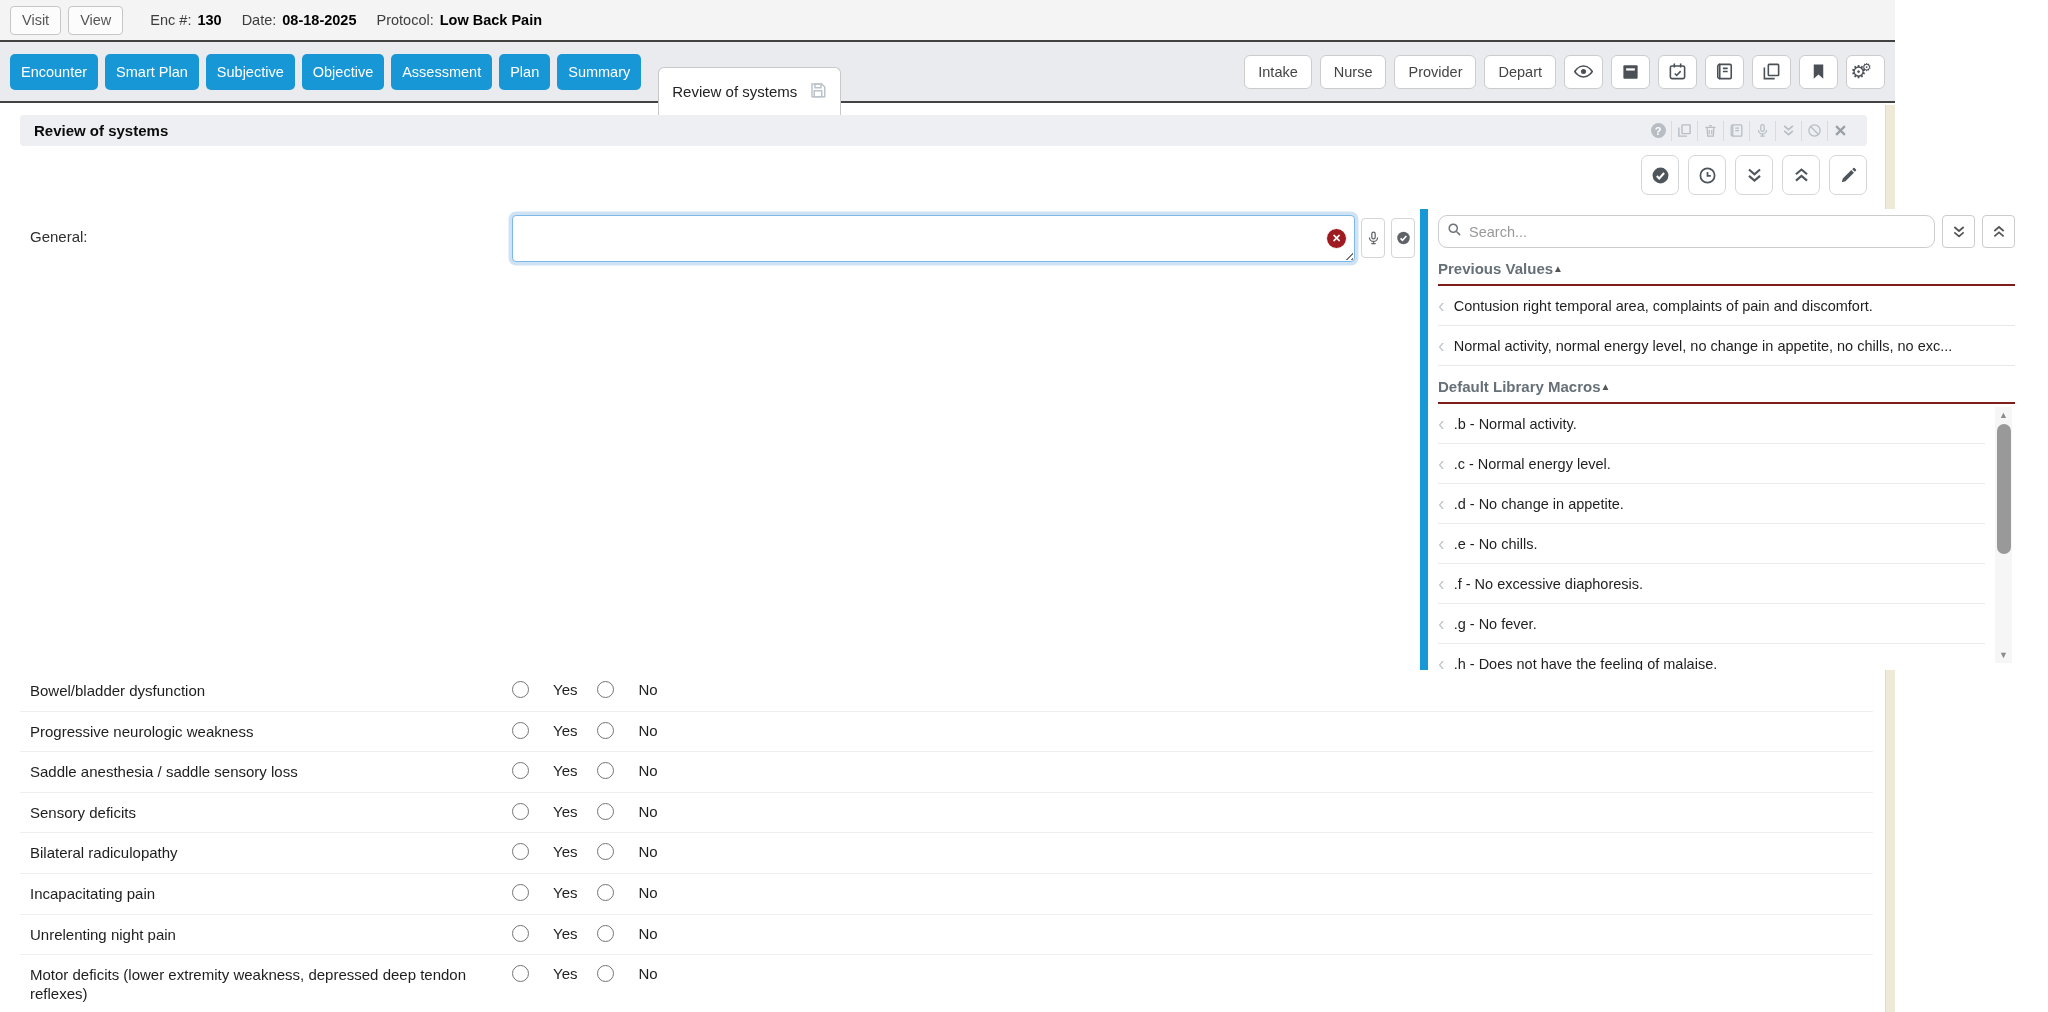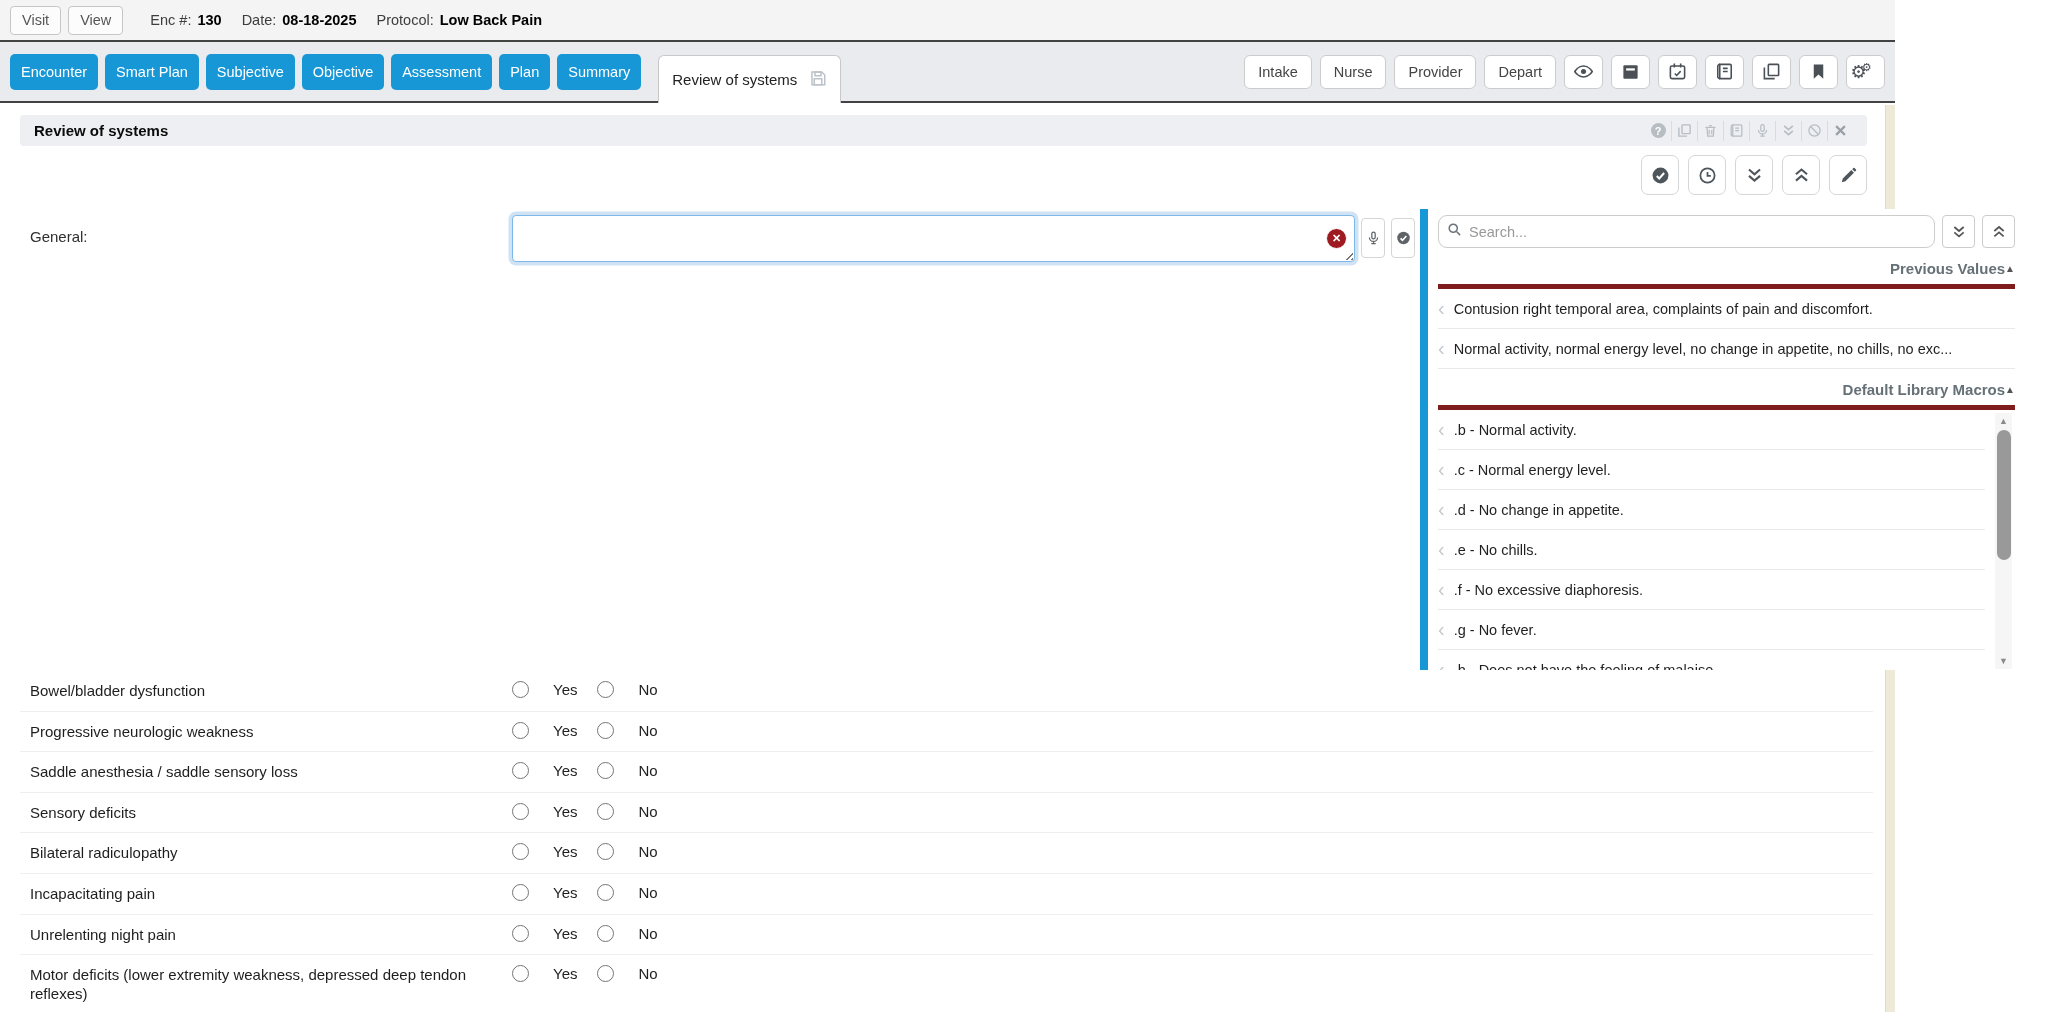--- a/index.html
+++ b/index.html
@@ -11,21 +11,21 @@
   .topbar { position:absolute; left:0; top:0; width:100%; height:42px; background:#f4f4f5;
     border-bottom:2px solid #424242; display:flex; align-items:center; padding:0 10px; }
   .tb-btn { height:29px; padding:0 11px; background:#fcfcfc; border:1px solid #c6c6c6;
     border-radius:4px; color:#555; font-size:14.5px; display:flex; align-items:center; margin-right:7px; cursor:pointer; }
   .meta { display:flex; align-items:center; margin-left:20px; font-size:14.5px; }
   .meta .lbl { color:#3d3d3d; }
   .meta .val { color:#000; font-weight:700; margin-left:6px; }
 
   
   .toolbar { position:absolute; left:0; top:42px; width:100%; height:61px; background:#e9ebef;
-    border-bottom:2px solid #424242; display:flex; align-items:center; padding:0 10px;text-align:center; }
+    border-bottom:2px solid #424242; display:flex; align-items:center; padding:12px 10px;text-align:center; }
   .tab-btn { background:#1897d6; color:#fff; border-radius:5px; height:36px; padding:0 11px;
     font-size:14.5px; display:flex; align-items:center; margin-right:7px; cursor:pointer; white-space:nowrap; }
   .active-tab { align-self:flex-start; margin-top:13px; margin-left:10px; height:48px; background:#fff;
     border:1px solid #c8c8c8; border-bottom:none; border-radius:6px 6px 0 0; display:flex; align-items:center;
     padding:0 13px; gap:12px; z-index:3; font-size:15px; color:#222; position:relative; white-space:nowrap; }
   .active-tab svg { width:18px; height:18px; color:#bcc2c9; }
   .toolbar-right { margin-left:auto; display:flex; align-items:center; gap:8px; }
   .phase-btn { height:34px; padding:0 13px; background:#fff; border:1px solid #ccc; border-radius:6px;
     color:#444; font-size:14.5px; display:flex; align-items:center; cursor:pointer; }
   .icon-btn { width:39px; height:34px; background:#fff; border:1px solid #ccc; border-radius:6px;
@@ -76,22 +76,22 @@
     border-left:8px solid #1897d6; padding:6px 0 0 10px; overflow:hidden; }
   .sb-search-row { display:flex; gap:7px; height:33px; margin-right:6px; }
   .search-box { flex:1; position:relative; border:1px solid #ccc; border-radius:9px; display:flex;
     align-items:center; padding:0 8px; gap:7px; color:#6e747a; background:#fff; }
   .search-box svg { width:15px; height:15px; flex:none; }
   .search-box input { border:none; outline:none; flex:1; font-size:14.5px; font-family:"Liberation Sans",sans-serif; color:#333; }
   .search-box input::placeholder { color:#999; }
   .sb-btn { width:33px; border:1px solid #ccc; border-radius:4px; background:#fff; color:#555;
     display:flex; align-items:center; justify-content:center; cursor:pointer; }
   .sb-btn svg { width:16px; height:16px; }
-  .sb-header { display:flex; align-items:center; justify-content:flex-end; margin-top:12px; margin-right:6px;
-    padding-bottom:7px; border-bottom:5px solid #7f1d1d; color:#667077; font-weight:700; font-size:15px; }
+  .sb-header { display:flex; align-items:center; justify-content:flex-start; margin-top:12px; margin-right:6px;
+    padding-bottom:7px; border-bottom:2px solid #7f1d1d; color:#667077; font-weight:700; font-size:15px; }
   .tri { font-size:10px; color:#555; cursor:pointer; }
   .pv-item { display:flex; align-items:center; gap:9px; height:40px; border-bottom:1px solid #e7e9eb;
     font-size:14.5px; color:#1f1f1f; margin-right:6px; cursor:pointer; white-space:nowrap; overflow:hidden; }
   .chev { color:#c3c9ce; font-size:20px; line-height:1; flex:none; position:relative; top:-1px; }
   .macros-wrap { position:relative; margin-right:6px; }
   .macro-item { height:40px; display:flex; align-items:center; gap:9px; border-bottom:1px solid #e7e9eb;
     margin-right:30px; font-size:14.5px; color:#1f1f1f; cursor:pointer; white-space:nowrap; overflow:hidden; }
   .sb-scrollbar { position:absolute; right:3px; top:3px; width:17px; height:256px; background:#f6f6f6;
     display:flex; flex-direction:column; align-items:center; justify-content:space-between; font-size:9px; color:#8a8a8a; }
   .sb-thumb { position:absolute; left:1.5px; top:17px; width:14px; height:130px; background:#999; border-radius:7px; cursor:grab; }

